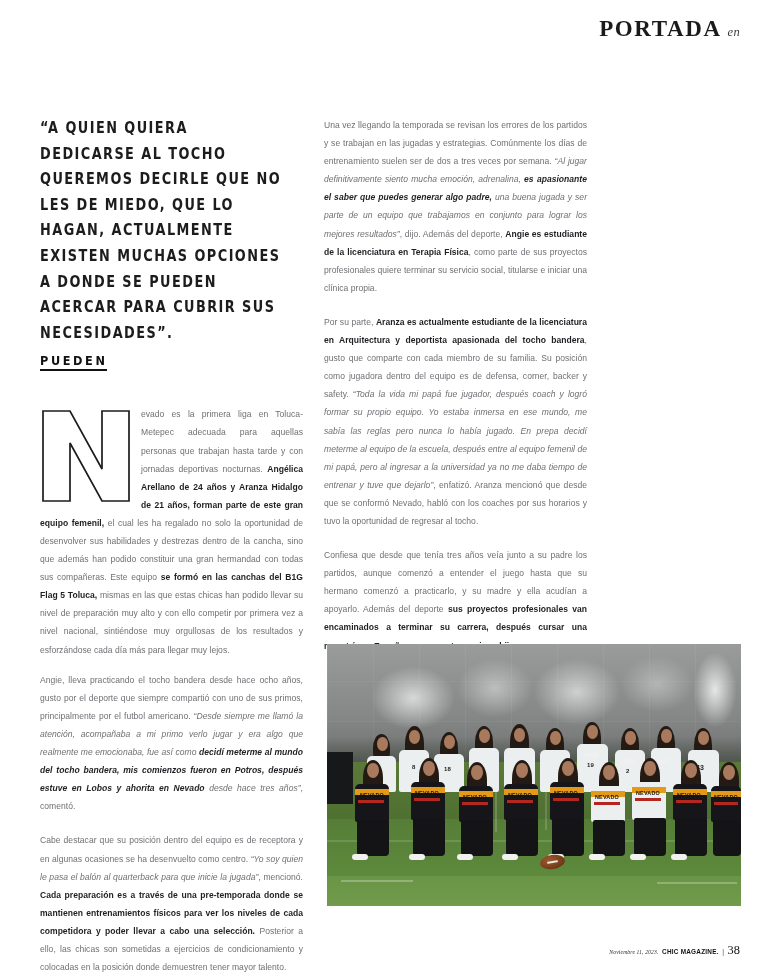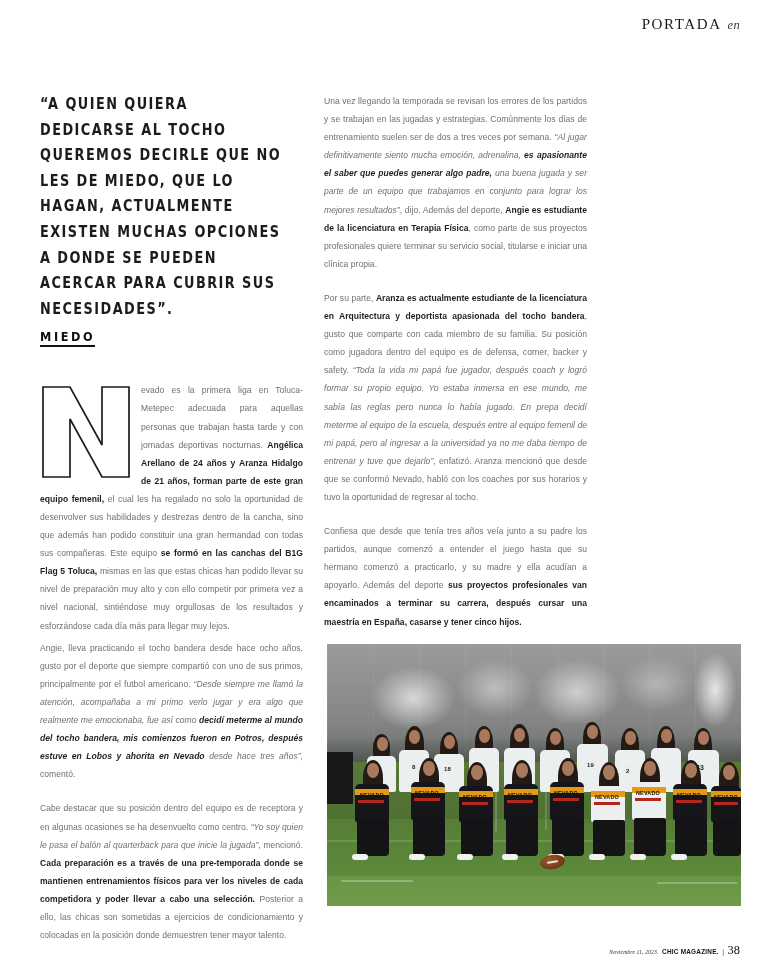--- a/index.html
+++ b/index.html
@@ -21,37 +21,37 @@
   .header {
     position: absolute;
     top: 16px;
     right: 28px;
     display: flex;
     align-items: baseline;
     gap: 6px;
   }
   .header-main {
     font-family: "Liberation Serif", serif;
-    font-size: 15px;
+    font-size: 23px;
     letter-spacing: 1.6px;
     color: #1a1a1a;
-    font-weight: 400;
+    font-weight: 700;
   }
   .header-sub {
     font-family: "Liberation Serif", serif;
     font-size: 12.5px;
     font-style: italic;
     color: #3a3a3a;
     letter-spacing: 0.3px;
   }
 
   
   .col {
     position: absolute;
-    top: 92px;
+    top: 116px;
     width: 263px;
   }
   .col-left  { left: 40px; }
   .col-right { left: 324px; }
 
   
   .pullquote {
     font-family: "DejaVu Sans Condensed", "Liberation Sans Narrow", "Liberation Sans", sans-serif;
     font-weight: 700;
     font-size: 15.4px;
@@ -98,21 +98,21 @@
   
   .dropcap-wrap {
     float: left;
     width: 92px;
     height: 94px;
     margin: 4px 9px 0 0;
     shape-outside: margin-box;
   }
   .dropcap-wrap svg { display: block; width: 92px; height: 94px; }
 
-  .firstpara { margin-bottom: 4px; }
+  .firstpara { margin-bottom: 12px; }
   .firstpara::after { content: ""; display: block; clear: both; }
 
   
   .photo-frame {
     position: absolute;
     left: 327px;
     top: 644px;
     width: 414px;
     height: 262px;
     background: #dfe1e0;
@@ -276,21 +276,21 @@
 <div class="page">
 
   <div class="header">
     <span class="header-main">PORTADA</span>
     <span class="header-sub">en</span>
   </div>
 
   <div class="col col-left">
 
     <div class="pullquote">“A QUIEN QUIERA DEDICARSE AL TOCHO QUEREMOS DECIRLE QUE  NO LES DE MIEDO, QUE LO HAGAN, ACTUALMENTE EXISTEN MUCHAS OPCIONES A DONDE SE PUEDEN ACERCAR PARA CUBRIR SUS NECESIDADES”.</div>
-    <div class="byline">MIEDO</div>
+    <div class="byline">PUEDEN</div>
 
     <div class="firstpara" style="margin-top:34px;">
       <span class="dropcap-wrap">
         <svg viewBox="0 0 92 94" xmlns="http://www.w3.org/2000/svg">
           <path d="M3 2 H30 L62 60 V2 H89 V92 H62 L30 34 V92 H3 Z" fill="#ffffff" stroke="#1d1d1d" stroke-width="1.7"></path>
         </svg>
       </span>
       <div class="body-block">evado es la primera liga en Toluca-Metepec adecuada para aquellas personas que trabajan hasta tarde y con jornadas deportivas nocturnas. <b>Angélica Arellano de 24 años y Aranza Hidalgo de 21 años, forman parte de este gran equipo femenil,</b> el cual les ha regalado no solo la oportunidad de desenvolver sus habilidades y destrezas dentro de la cancha, sino que además han podido constituir una gran hermandad con todas sus compañeras. Este equipo <b>se formó en las canchas del B1G Flag 5 Toluca,</b> mismas en las que estas chicas han podido llevar su nivel de preparación muy alto y con ello competir por primera vez a nivel nacional, sintiéndose  muy orgullosas de los resultados y esforzándose cada día más para llegar muy lejos.</div>
     </div>
 

